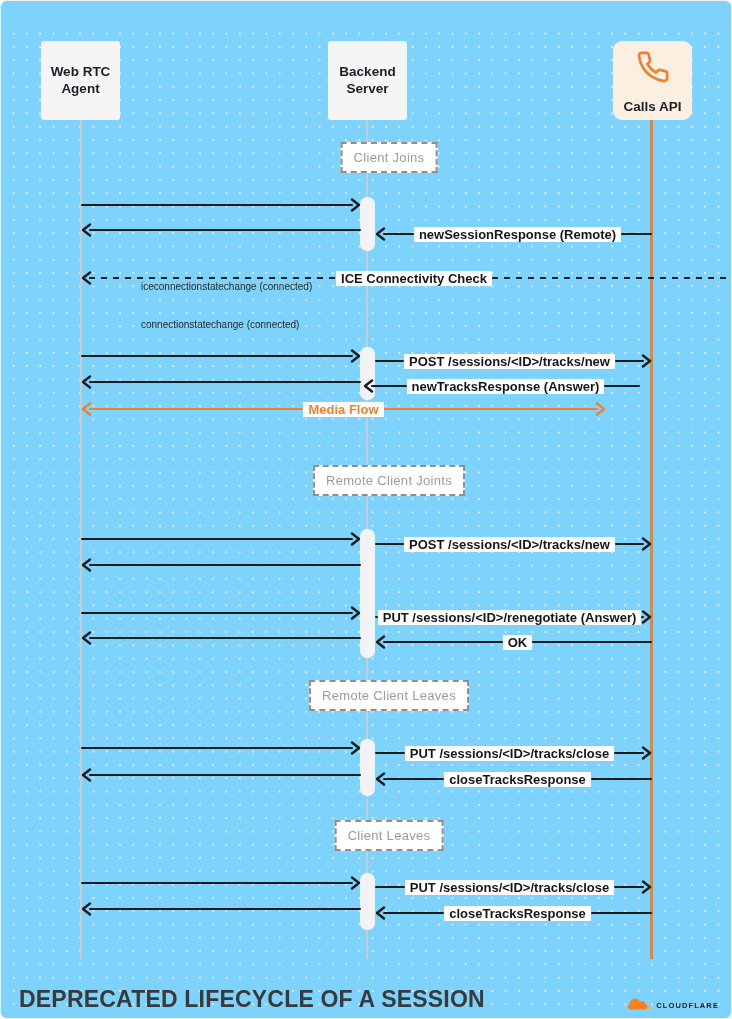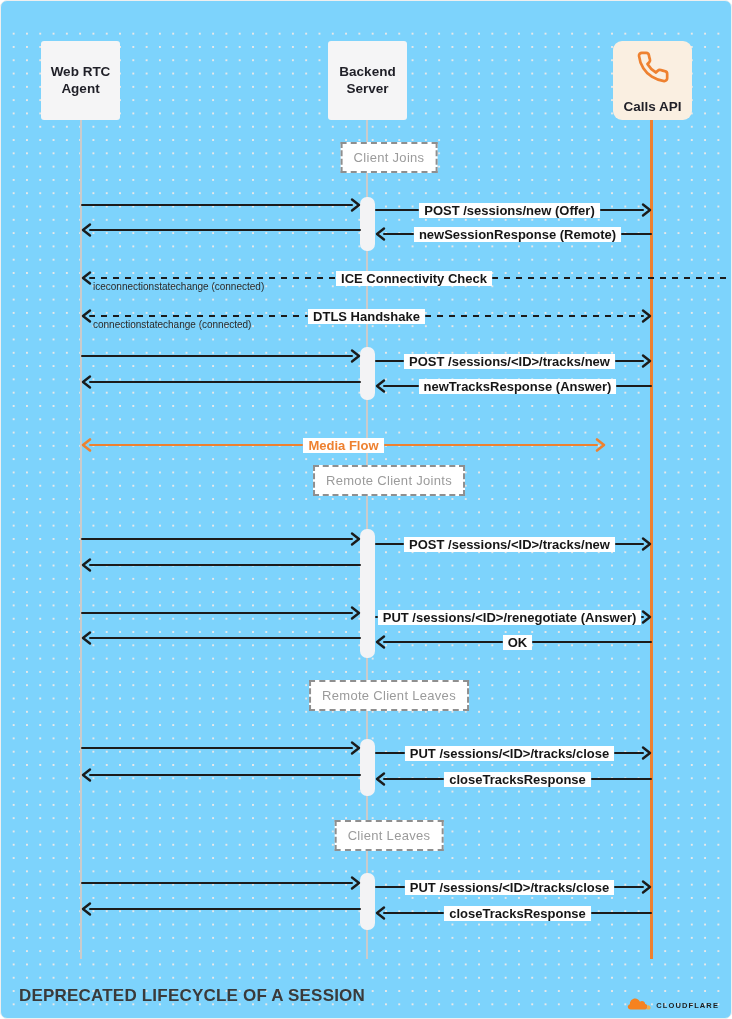--- a/index.html
+++ b/index.html
@@ -44,24 +44,24 @@
   }
   .arrow .ln.o { background:#ee8130; height:2.8px; }
   .arrow .lbl {
     flex:0 0 auto; font-weight:700; font-size:13px; color:#161616;
     background:#fff; padding:0 5px; white-space:nowrap;
   }
   .arrow .lbl.o { color:#ee8130; }
   .arrow svg { flex:0 0 auto; display:block; }
   .arrow svg.hr { margin-left:-3px; }
   .arrow svg.hl { margin-right:-3px; }
-  .sub { position:absolute; font-size:10px; color:#2a2a2a; white-space:nowrap; }
+  .sub { position:absolute; font-size:10px; color:#2a2a2a; white-space:nowrap;margin-left:48px; }
   
   .footer-title {
-    position:absolute; left:18px; top:985px; font-size:17px; font-weight:700;
+    position:absolute; left:18px; top:985px; font-size:23px; font-weight:700;
     color:#3a3a3a; letter-spacing:0.2px;
   }
   .brand { position:absolute; right:12px; top:993px; display:flex; align-items:center; gap:3px; }
   .brand .brand-text { font-size:7.5px; font-weight:700; letter-spacing:1.1px; color:#1d1d1d; }
 </style>
 </head>
 <body>
 
 <div class="card">
   <div class="dots"></div>
@@ -95,28 +95,20 @@
   <div class="phase" style="top:464px">Remote Client Joints</div>
   <div class="phase" style="top:679px">Remote Client Leaves</div>
   <div class="phase" style="top:819px">Client Leaves</div>
 
   <div class="arrow" style="left:80px;top:196px;width:280px">
     <span class="ln"></span>
     <svg class="hr" width="11" height="16" viewBox="0 0 11 16">
         <polyline points="2,2.5 9,8 2,13.5" fill="none" stroke="#1b1b1b" stroke-width="2.4" stroke-linecap="round" stroke-linejoin="round"></polyline>
       </svg>
   </div>
-  <div class="arrow" style="left:374px;top:201px;width:277px">
-    <span class="ln"></span>
-    <span class="lbl">POST /sessions/new (Offer)</span>
-    <span class="ln"></span>
-    <svg class="hr" width="11" height="16" viewBox="0 0 11 16">
-        <polyline points="2,2.5 9,8 2,13.5" fill="none" stroke="#1b1b1b" stroke-width="2.4" stroke-linecap="round" stroke-linejoin="round"></polyline>
-      </svg>
-  </div>
 
   <div class="arrow" style="left:374px;top:225px;width:277px">
     <svg class="hl" width="11" height="16" viewBox="0 0 11 16">
         <polyline points="9,2.5 2,8 9,13.5" fill="none" stroke="#1b1b1b" stroke-width="2.4" stroke-linecap="round" stroke-linejoin="round"></polyline>
       </svg>
     <span class="ln"></span>
     <span class="lbl">newSessionResponse (Remote)</span>
     <span class="ln"></span>
   </div>
   <div class="arrow" style="left:80px;top:221px;width:280px">
@@ -132,64 +124,53 @@
       </svg>
     <span class="ln d"></span>
     <span class="lbl">ICE Connectivity Check</span>
     <span class="ln d"></span>
     <svg class="hr" width="11" height="16" viewBox="0 0 11 16">
         <polyline points="2,2.5 9,8 2,13.5" fill="none" stroke="#1b1b1b" stroke-width="2.4" stroke-linecap="round" stroke-linejoin="round"></polyline>
       </svg>
   </div>
   <div class="sub" style="left:92px;top:280px">iceconnectionstatechange (connected)</div>
 
-  <div class="arrow" style="left:80px;top:307px;width:571px">
-    <svg class="hl" width="11" height="16" viewBox="0 0 11 16">
-        <polyline points="9,2.5 2,8 9,13.5" fill="none" stroke="#1b1b1b" stroke-width="2.4" stroke-linecap="round" stroke-linejoin="round"></polyline>
-      </svg>
-    <span class="ln d"></span>
-    <span class="lbl">DTLS Handshake</span>
-    <span class="ln d"></span>
-    <svg class="hr" width="11" height="16" viewBox="0 0 11 16">
-        <polyline points="2,2.5 9,8 2,13.5" fill="none" stroke="#1b1b1b" stroke-width="2.4" stroke-linecap="round" stroke-linejoin="round"></polyline>
-      </svg>
-  </div>
   <div class="sub" style="left:92px;top:318px">connectionstatechange (connected)</div>
 
   <div class="arrow" style="left:80px;top:347px;width:280px">
     <span class="ln"></span>
     <svg class="hr" width="11" height="16" viewBox="0 0 11 16">
         <polyline points="2,2.5 9,8 2,13.5" fill="none" stroke="#1b1b1b" stroke-width="2.4" stroke-linecap="round" stroke-linejoin="round"></polyline>
       </svg>
   </div>
   <div class="arrow" style="left:374px;top:352px;width:277px">
     <span class="ln"></span>
     <span class="lbl">POST /sessions/&lt;ID&gt;/tracks/new</span>
     <span class="ln"></span>
     <svg class="hr" width="11" height="16" viewBox="0 0 11 16">
         <polyline points="2,2.5 9,8 2,13.5" fill="none" stroke="#1b1b1b" stroke-width="2.4" stroke-linecap="round" stroke-linejoin="round"></polyline>
       </svg>
   </div>
 
-  <div class="arrow" style="left:374px;top:377px;width:277px">
+  <div class="arrow" style="left:362px;top:377px;width:277px">
     <svg class="hl" width="11" height="16" viewBox="0 0 11 16">
         <polyline points="9,2.5 2,8 9,13.5" fill="none" stroke="#1b1b1b" stroke-width="2.4" stroke-linecap="round" stroke-linejoin="round"></polyline>
       </svg>
     <span class="ln"></span>
     <span class="lbl">newTracksResponse (Answer)</span>
     <span class="ln"></span>
   </div>
   <div class="arrow" style="left:80px;top:373px;width:280px">
     <svg class="hl" width="11" height="16" viewBox="0 0 11 16">
         <polyline points="9,2.5 2,8 9,13.5" fill="none" stroke="#1b1b1b" stroke-width="2.4" stroke-linecap="round" stroke-linejoin="round"></polyline>
       </svg>
     <span class="ln"></span>
   </div>
 
-  <div class="arrow" style="left:80px;top:436px;width:525px">
+  <div class="arrow" style="left:80px;top:400px;width:525px">
     <svg class="hl" width="11" height="16" viewBox="0 0 11 16">
         <polyline points="9,2.5 2,8 9,13.5" fill="none" stroke="#ee8130" stroke-width="2.6" stroke-linecap="round" stroke-linejoin="round"></polyline>
       </svg>
     <span class="ln o"></span>
     <span class="lbl o">Media Flow</span>
     <span class="ln o"></span>
     <svg class="hr" width="11" height="16" viewBox="0 0 11 16">
         <polyline points="2,2.5 9,8 2,13.5" fill="none" stroke="#ee8130" stroke-width="2.6" stroke-linecap="round" stroke-linejoin="round"></polyline>
       </svg>
   </div>

